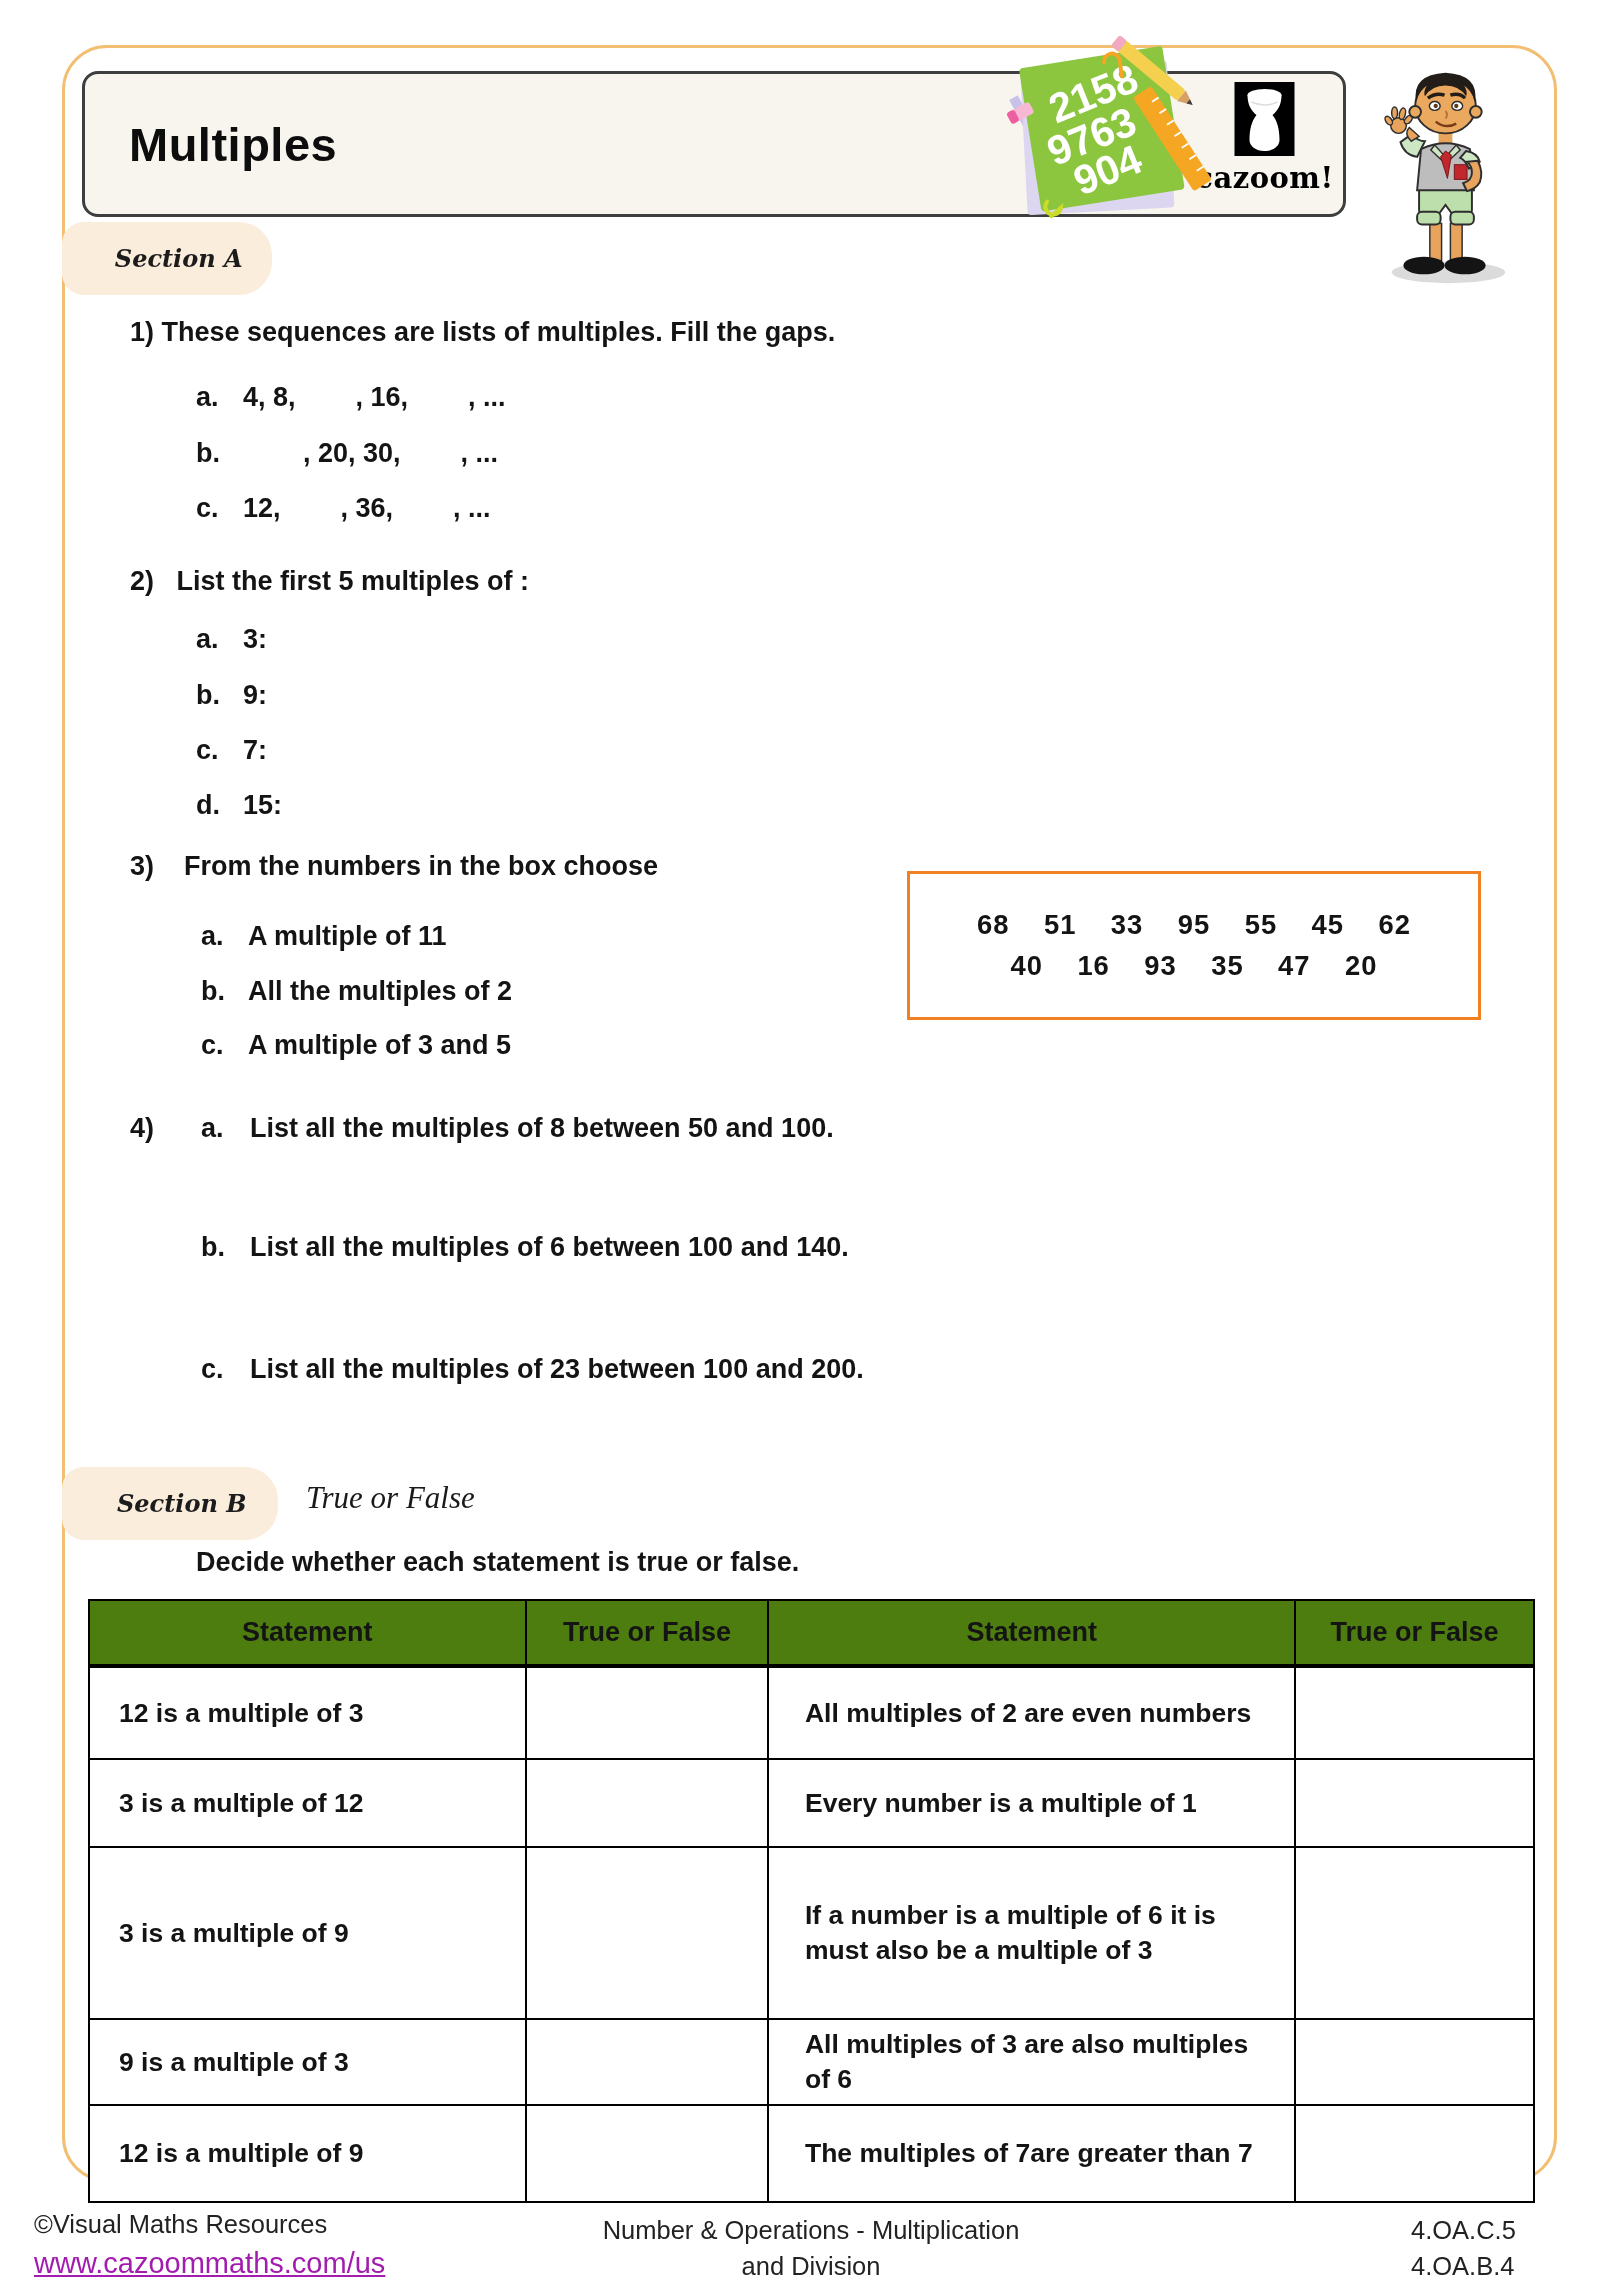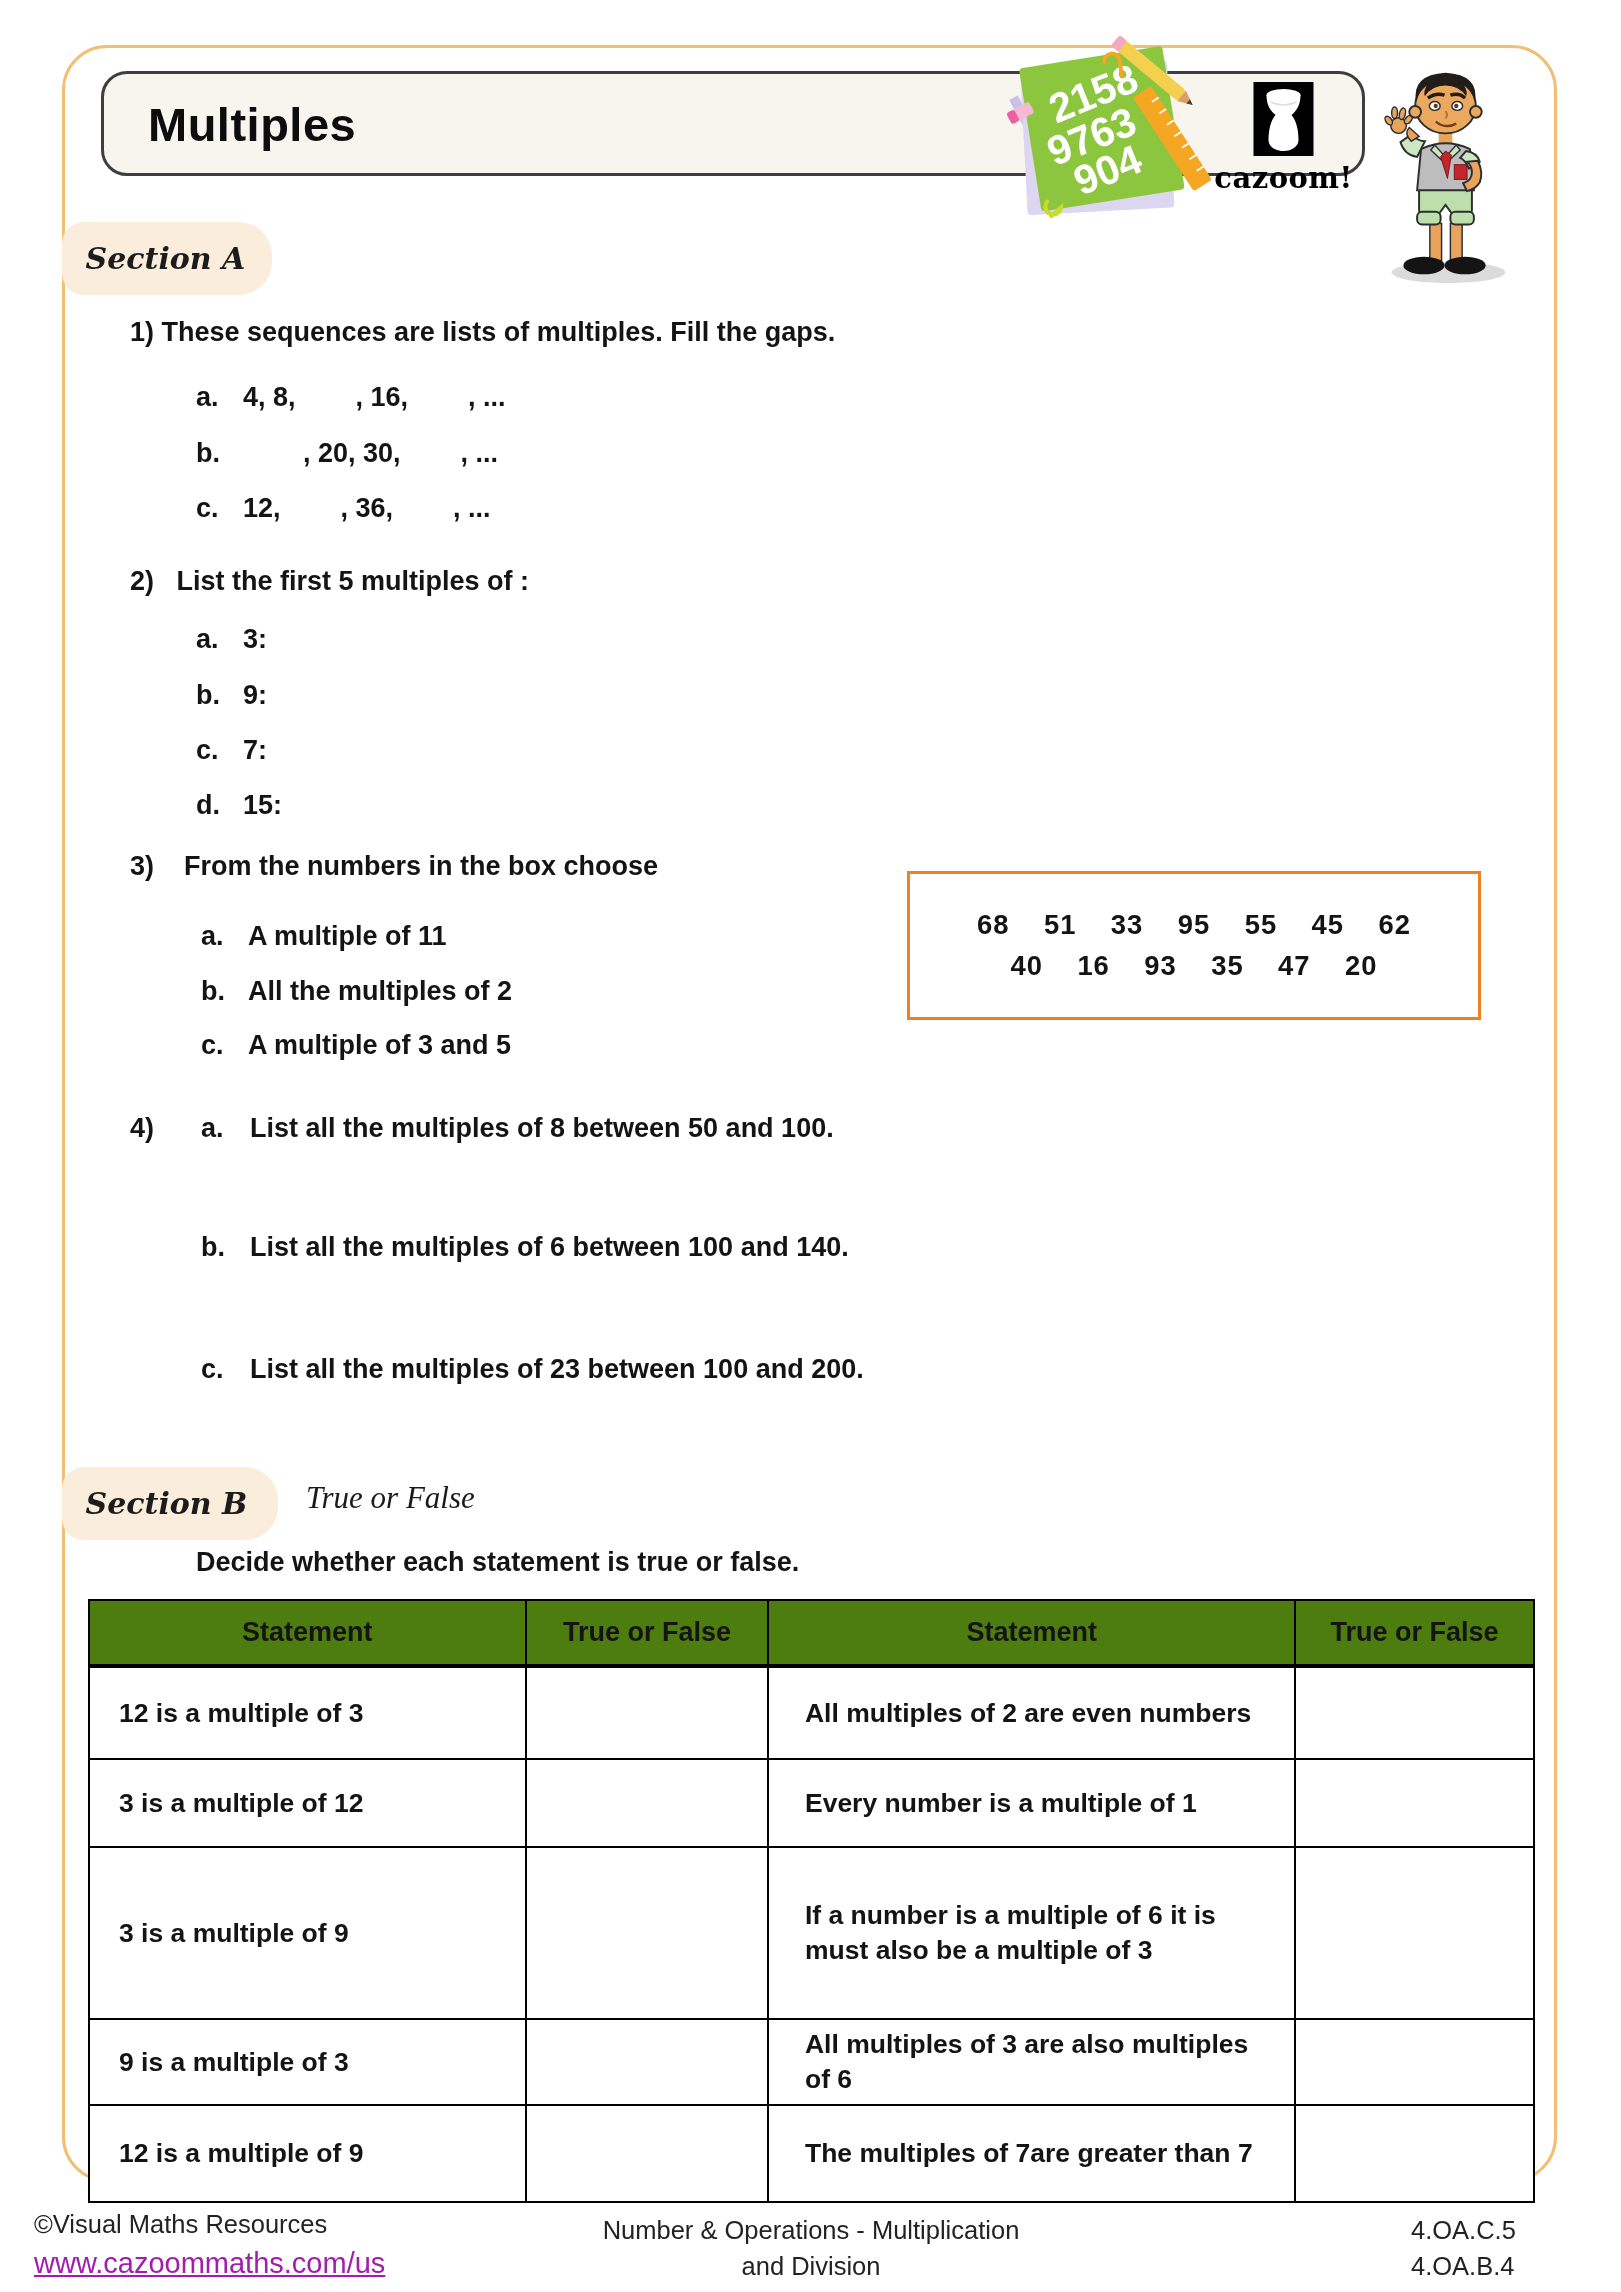--- a/index.html
+++ b/index.html
@@ -3,36 +3,36 @@
 <meta charset="utf-8">
 <style>
   * { margin:0; padding:0; box-sizing:border-box; }
   body { background:#ffffff; font-family:"Liberation Sans", sans-serif; }
   .page { position:relative; width:1621px; height:2293px; background:#fff; overflow:hidden; }
 
   .outer-border { position:absolute; left:62px; top:45px; width:1495px; height:2137px;
     border:3.9px solid #F2BE72; border-radius:45px; }
 
   
-  .title-box { position:absolute; left:101px; top:71px; width:1264px; height:105px;
-    background:#F8F5EE; border:3.9px solid #3E3E3E; border-radius:26px; }
+  .title-box { position:absolute; left:82px; top:71px; width:1264px; height:146px;
+    background:#F8F5EE; border:3.9px solid #3E3E3E; border-radius:16px; }
   .page-title { position:absolute; left:44px; top:50%; transform:translateY(-50%);
     font-size:47px; font-weight:bold; color:#0d0d0d; letter-spacing:0.5px; }
   .logo { position:absolute; left:1106px; top:7.8px; width:147px; text-align:center; }
   .drum-wrap { display:inline-block; width:61px; height:74px; }
   .logo-text { margin-top:1px; font-family:"DejaVu Serif", serif; font-weight:bold;
     font-size:29px; color:#000; letter-spacing:0.5px; }
 
   .sticky-svg { position:absolute; left:1002px; top:35px; width:214px; height:194px; }
   .mascot-svg { position:absolute; left:1368px; top:59px; width:155px; height:230px; }
 
   
   .badge { position:absolute; left:62px; background:#FBEDDC; border-radius:21.6px 33px 33px 21.6px;
     font-family:"DejaVu Serif", serif; font-style:italic; font-weight:bold;
-    font-size:30px; color:#1c1c1c; display:flex; align-items:center; padding-left:23.5px; }
+    font-size:24px; color:#1c1c1c; display:flex; align-items:center; padding-left:23.5px;justify-content:center; }
   .badge-a { top:222px; width:210px; height:73px; }
   .badge-b { top:1467px; width:216px; height:73px; }
   .subtitle-b { position:absolute; left:306px; top:1480px; font-family:"Liberation Serif", serif;
     font-style:italic; font-size:31px; color:#1a1a1a; }
 
   
   .q { position:absolute; font-weight:bold; color:#141414; font-size:27px; white-space:pre; }
   .item { position:absolute; font-weight:bold; color:#141414; font-size:27px; display:flex; }
   .item .lbl { width:47px; flex:none; }
   .item .seq { white-space:pre; }

